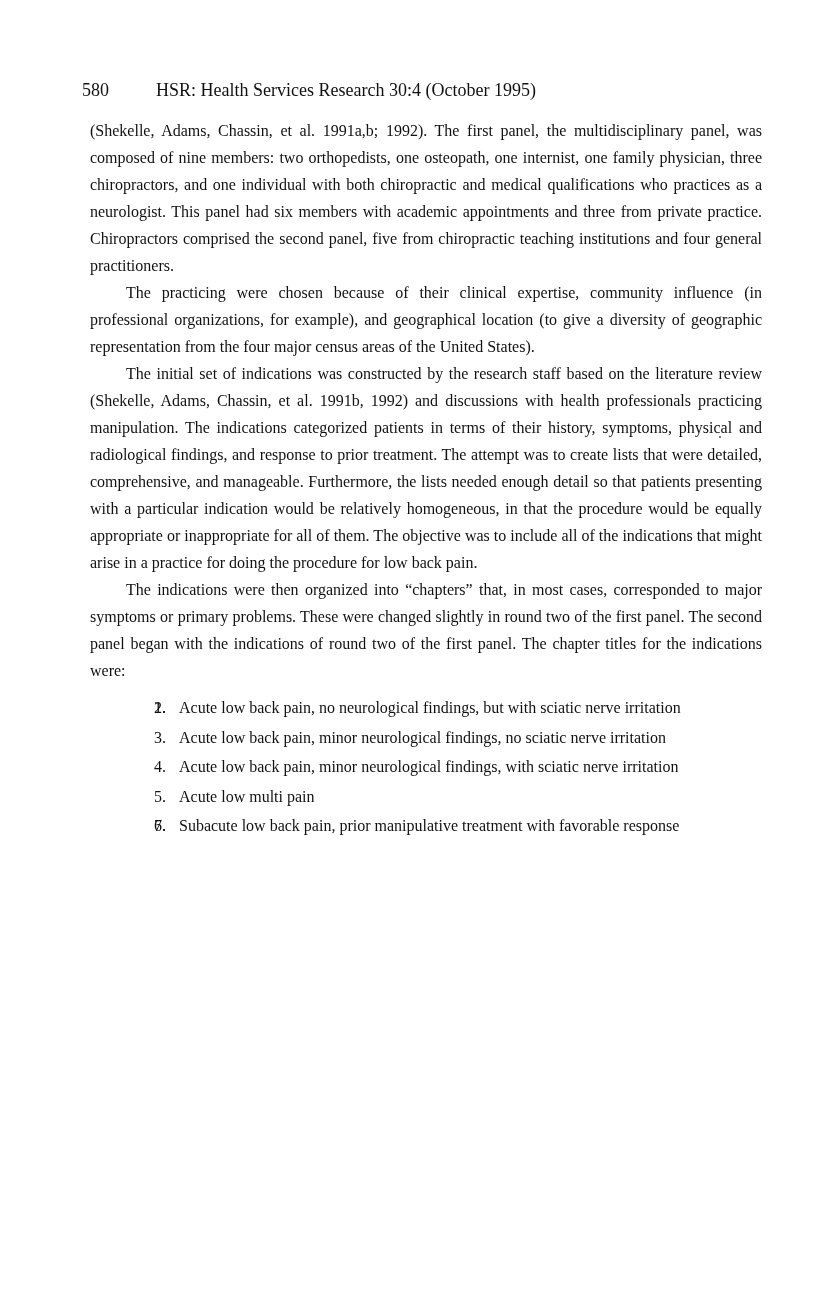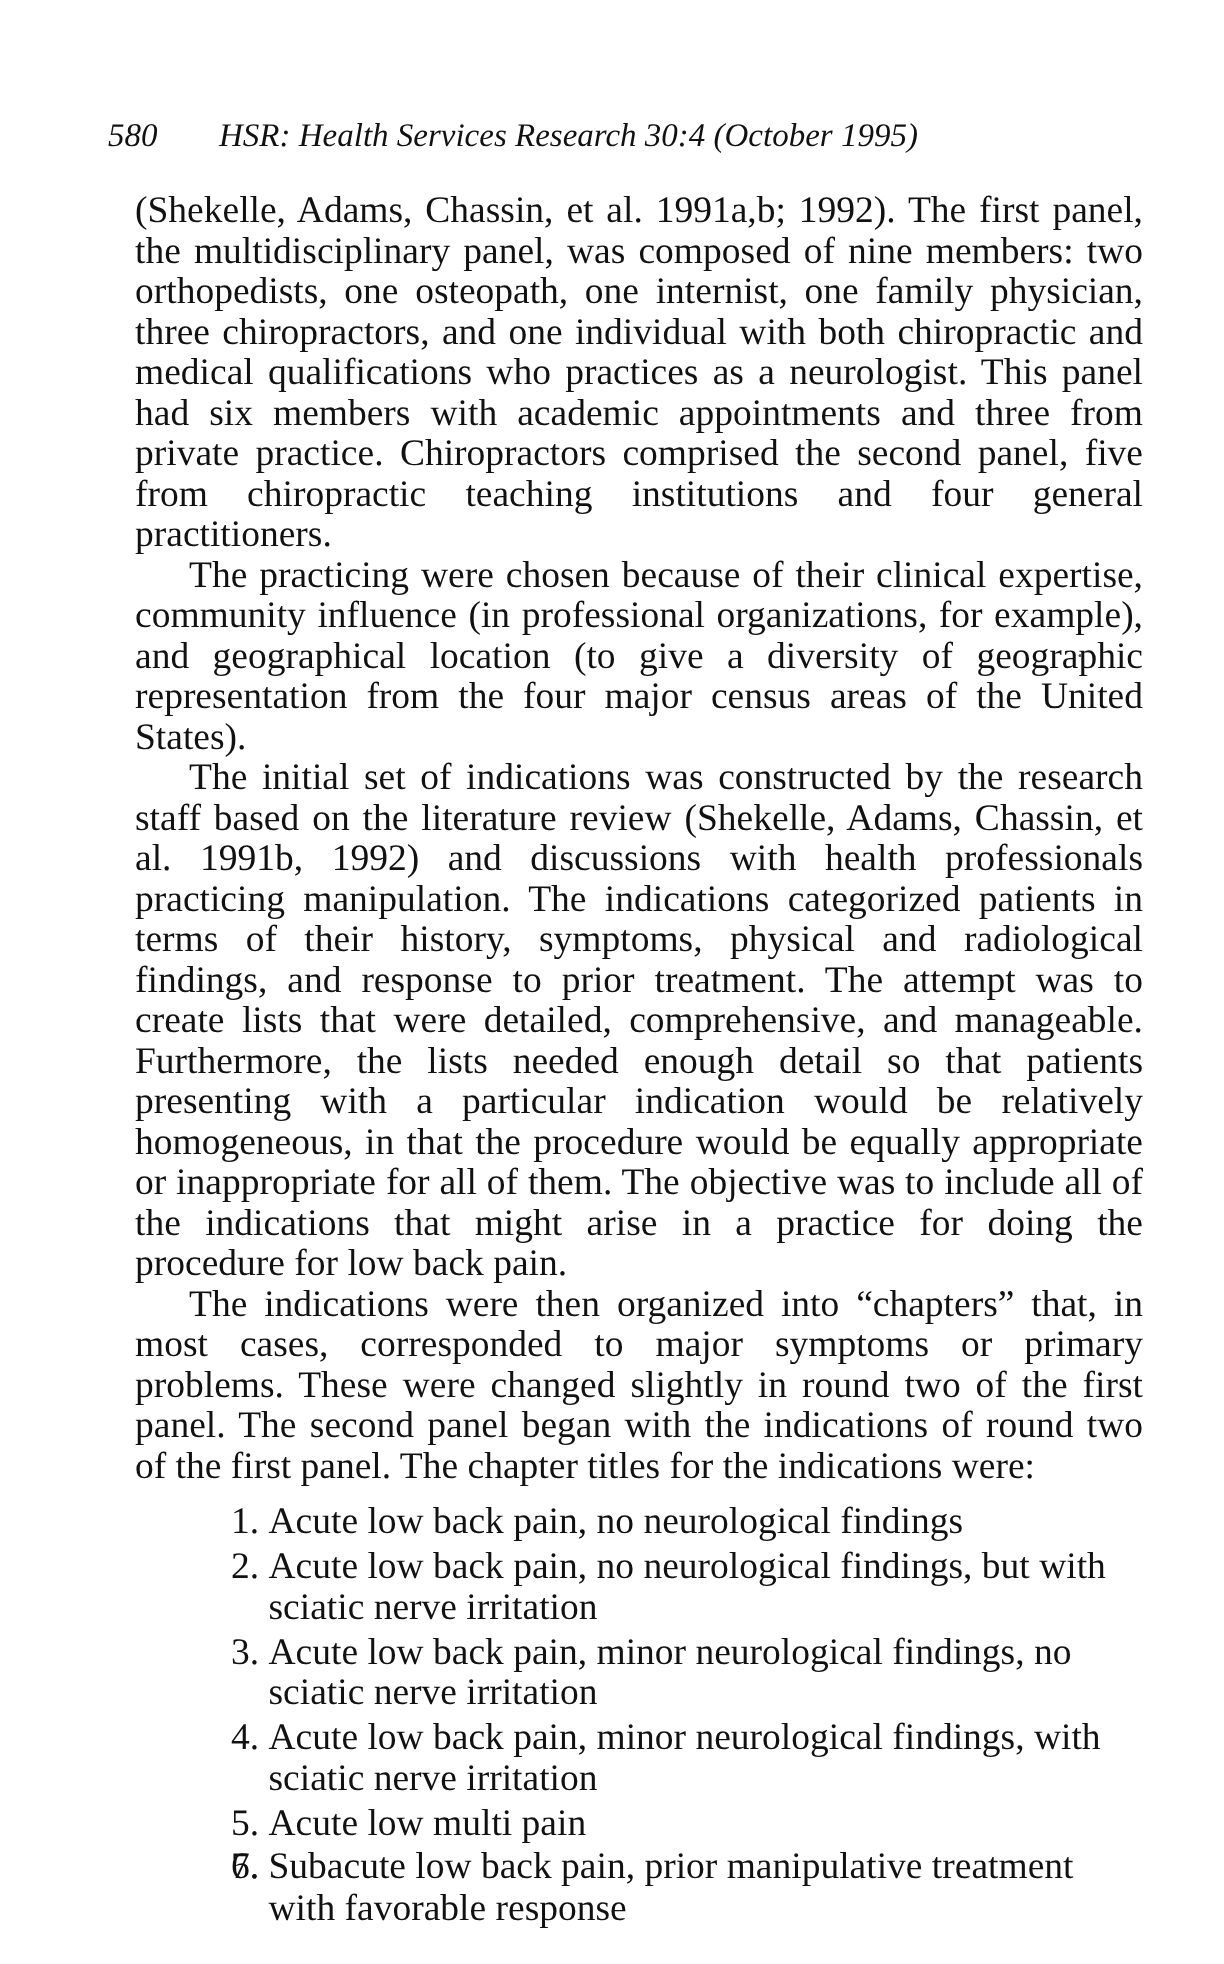--- a/index.html
+++ b/index.html
@@ -17,37 +17,36 @@
     }
     .page {
       position: absolute;
       left: 0;
       top: 0;
       width: 816px;
       height: 1309px;
     }
     .running-header {
       position: absolute;
-      left: 72px;
+      left: 82px;
       top: 78px;
-      font-style: italic;
-      font-size: 22px;
+      font-size: 18px;
       line-height: 24px;
       white-space: nowrap;
     }
     .running-header .page-number {
       display: inline-block;
       width: 74px;
     }
     .body-text {
       position: absolute;
       left: 90px;
-      top: 127px;
+      top: 117px;
       width: 672px;
-      font-size: 25px;
+      font-size: 16px;
       line-height: 27px;
     }
     .body-text p {
       margin: 0;
       text-align: justify;
       hyphens: manual;
     }
     .body-text p.indent {
       text-indent: 36px;
     }
@@ -88,21 +87,20 @@
 
   <div class="body-text">
     <p>(Shekelle, Adams, Chassin, et al. 1991a,b; 1992). The first panel, the multi­disciplinary panel, was composed of nine members: two orthopedists, one osteopath, one internist, one family physician, three chiropractors, and one individual with both chiropractic and medical qualifications who practices as a neurologist. This panel had six members with academic appointments and three from private practice. Chiropractors comprised the second panel, five from chiropractic teaching institutions and four general practitioners.</p>
     <p class="indent">The practicing were chosen because of their clinical expertise, commu­nity influence (in professional organizations, for example), and geographical location (to give a diversity of geographic representation from the four major census areas of the United States).</p>
     <p class="indent">The initial set of indications was constructed by the research staff based on the literature review (Shekelle, Adams, Chassin, et al. 1991b, 1992) and discussions with health professionals practicing manipulation. The indica­tions categorized patients in terms of their history, symptoms, physical and radiological findings, and response to prior treatment. The attempt was to create lists that were detailed, comprehensive, and manageable. Furthermore, the lists needed enough detail so that patients presenting with a particular indication would be relatively homogeneous, in that the procedure would be equally appropriate or inappropriate for all of them. The objective was to include all of the indications that might arise in a practice for doing the procedure for low back pain.</p>
     <p class="indent">The indications were then organized into “chapters” that, in most cases, corresponded to major symptoms or primary problems. These were changed slightly in round two of the first panel. The second panel began with the indications of round two of the first panel. The chapter titles for the indications were:</p>
 
     <ol class="chapter-list">
       <li>
         <span class="item-number">1.</span>
-        <span>Acute low back pain, no neurological findings</span>
       </li>
       <li>
         <span class="item-number">2.</span>
         <span>Acute low back pain, no neurological findings, but with sciatic nerve irritation</span>
       </li>
       <li>
         <span class="item-number">3.</span>
         <span>Acute low back pain, minor neurological findings, no sciatic nerve irritation</span>
       </li>
       <li>

